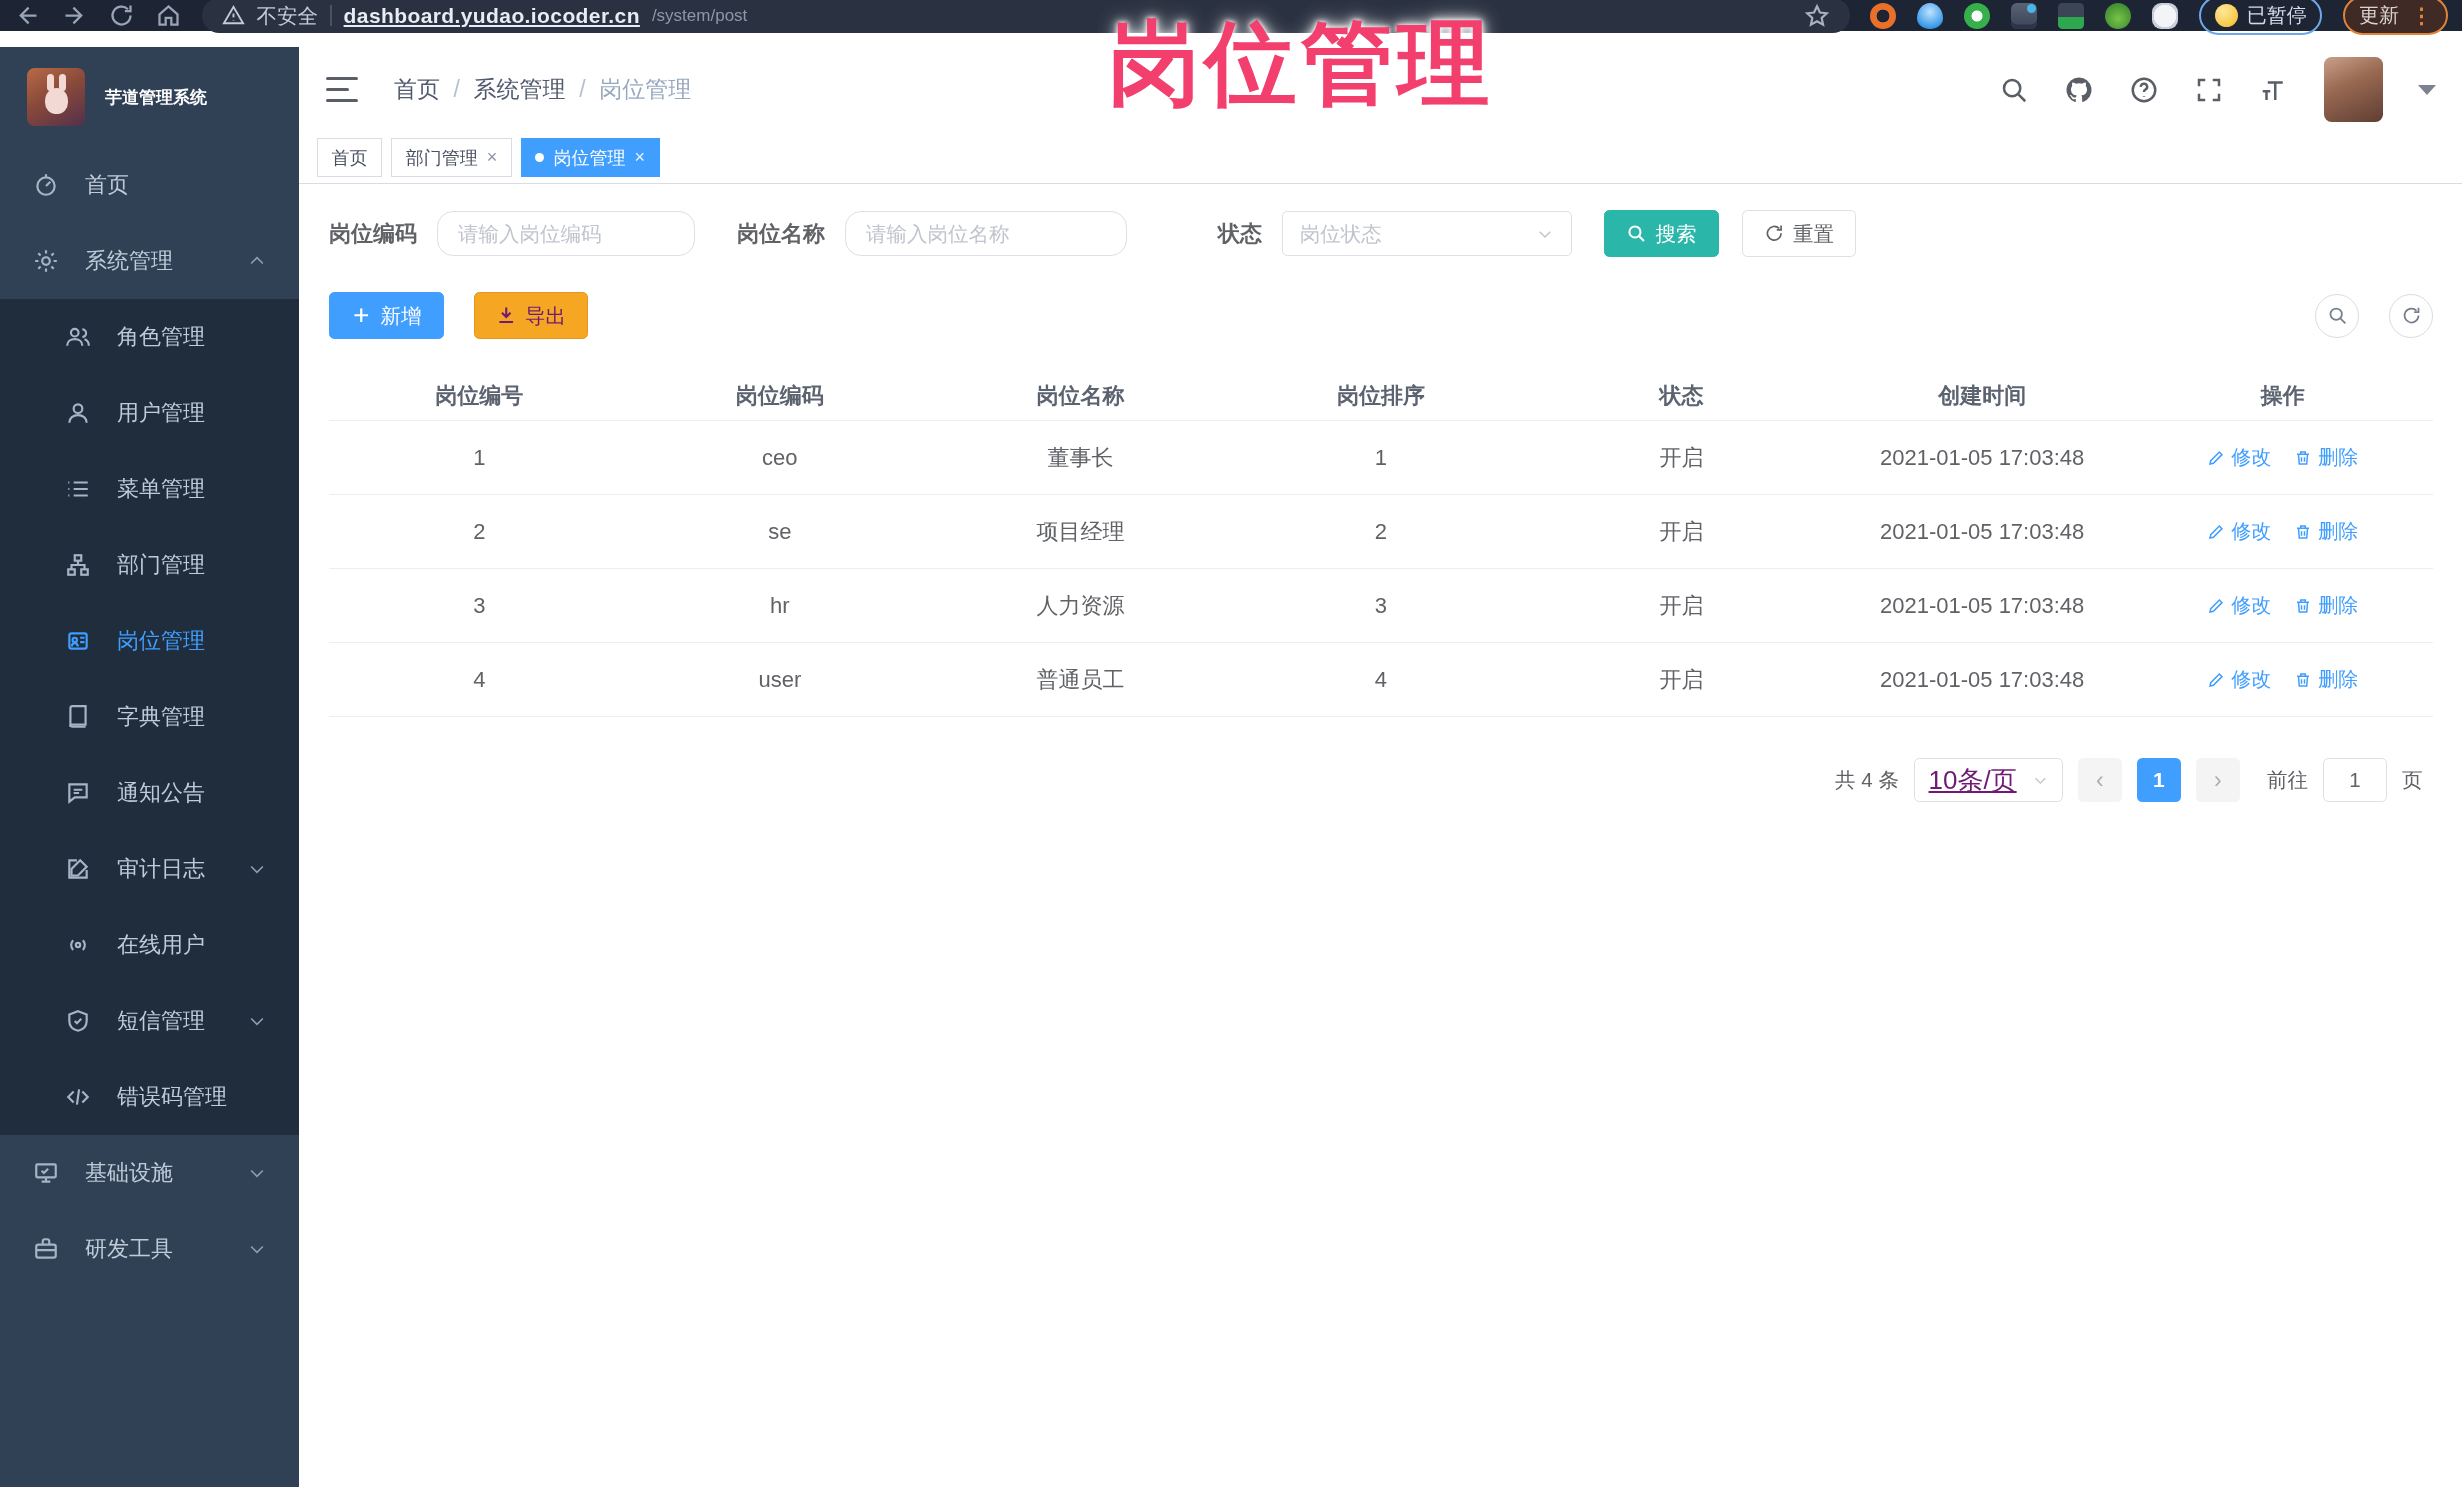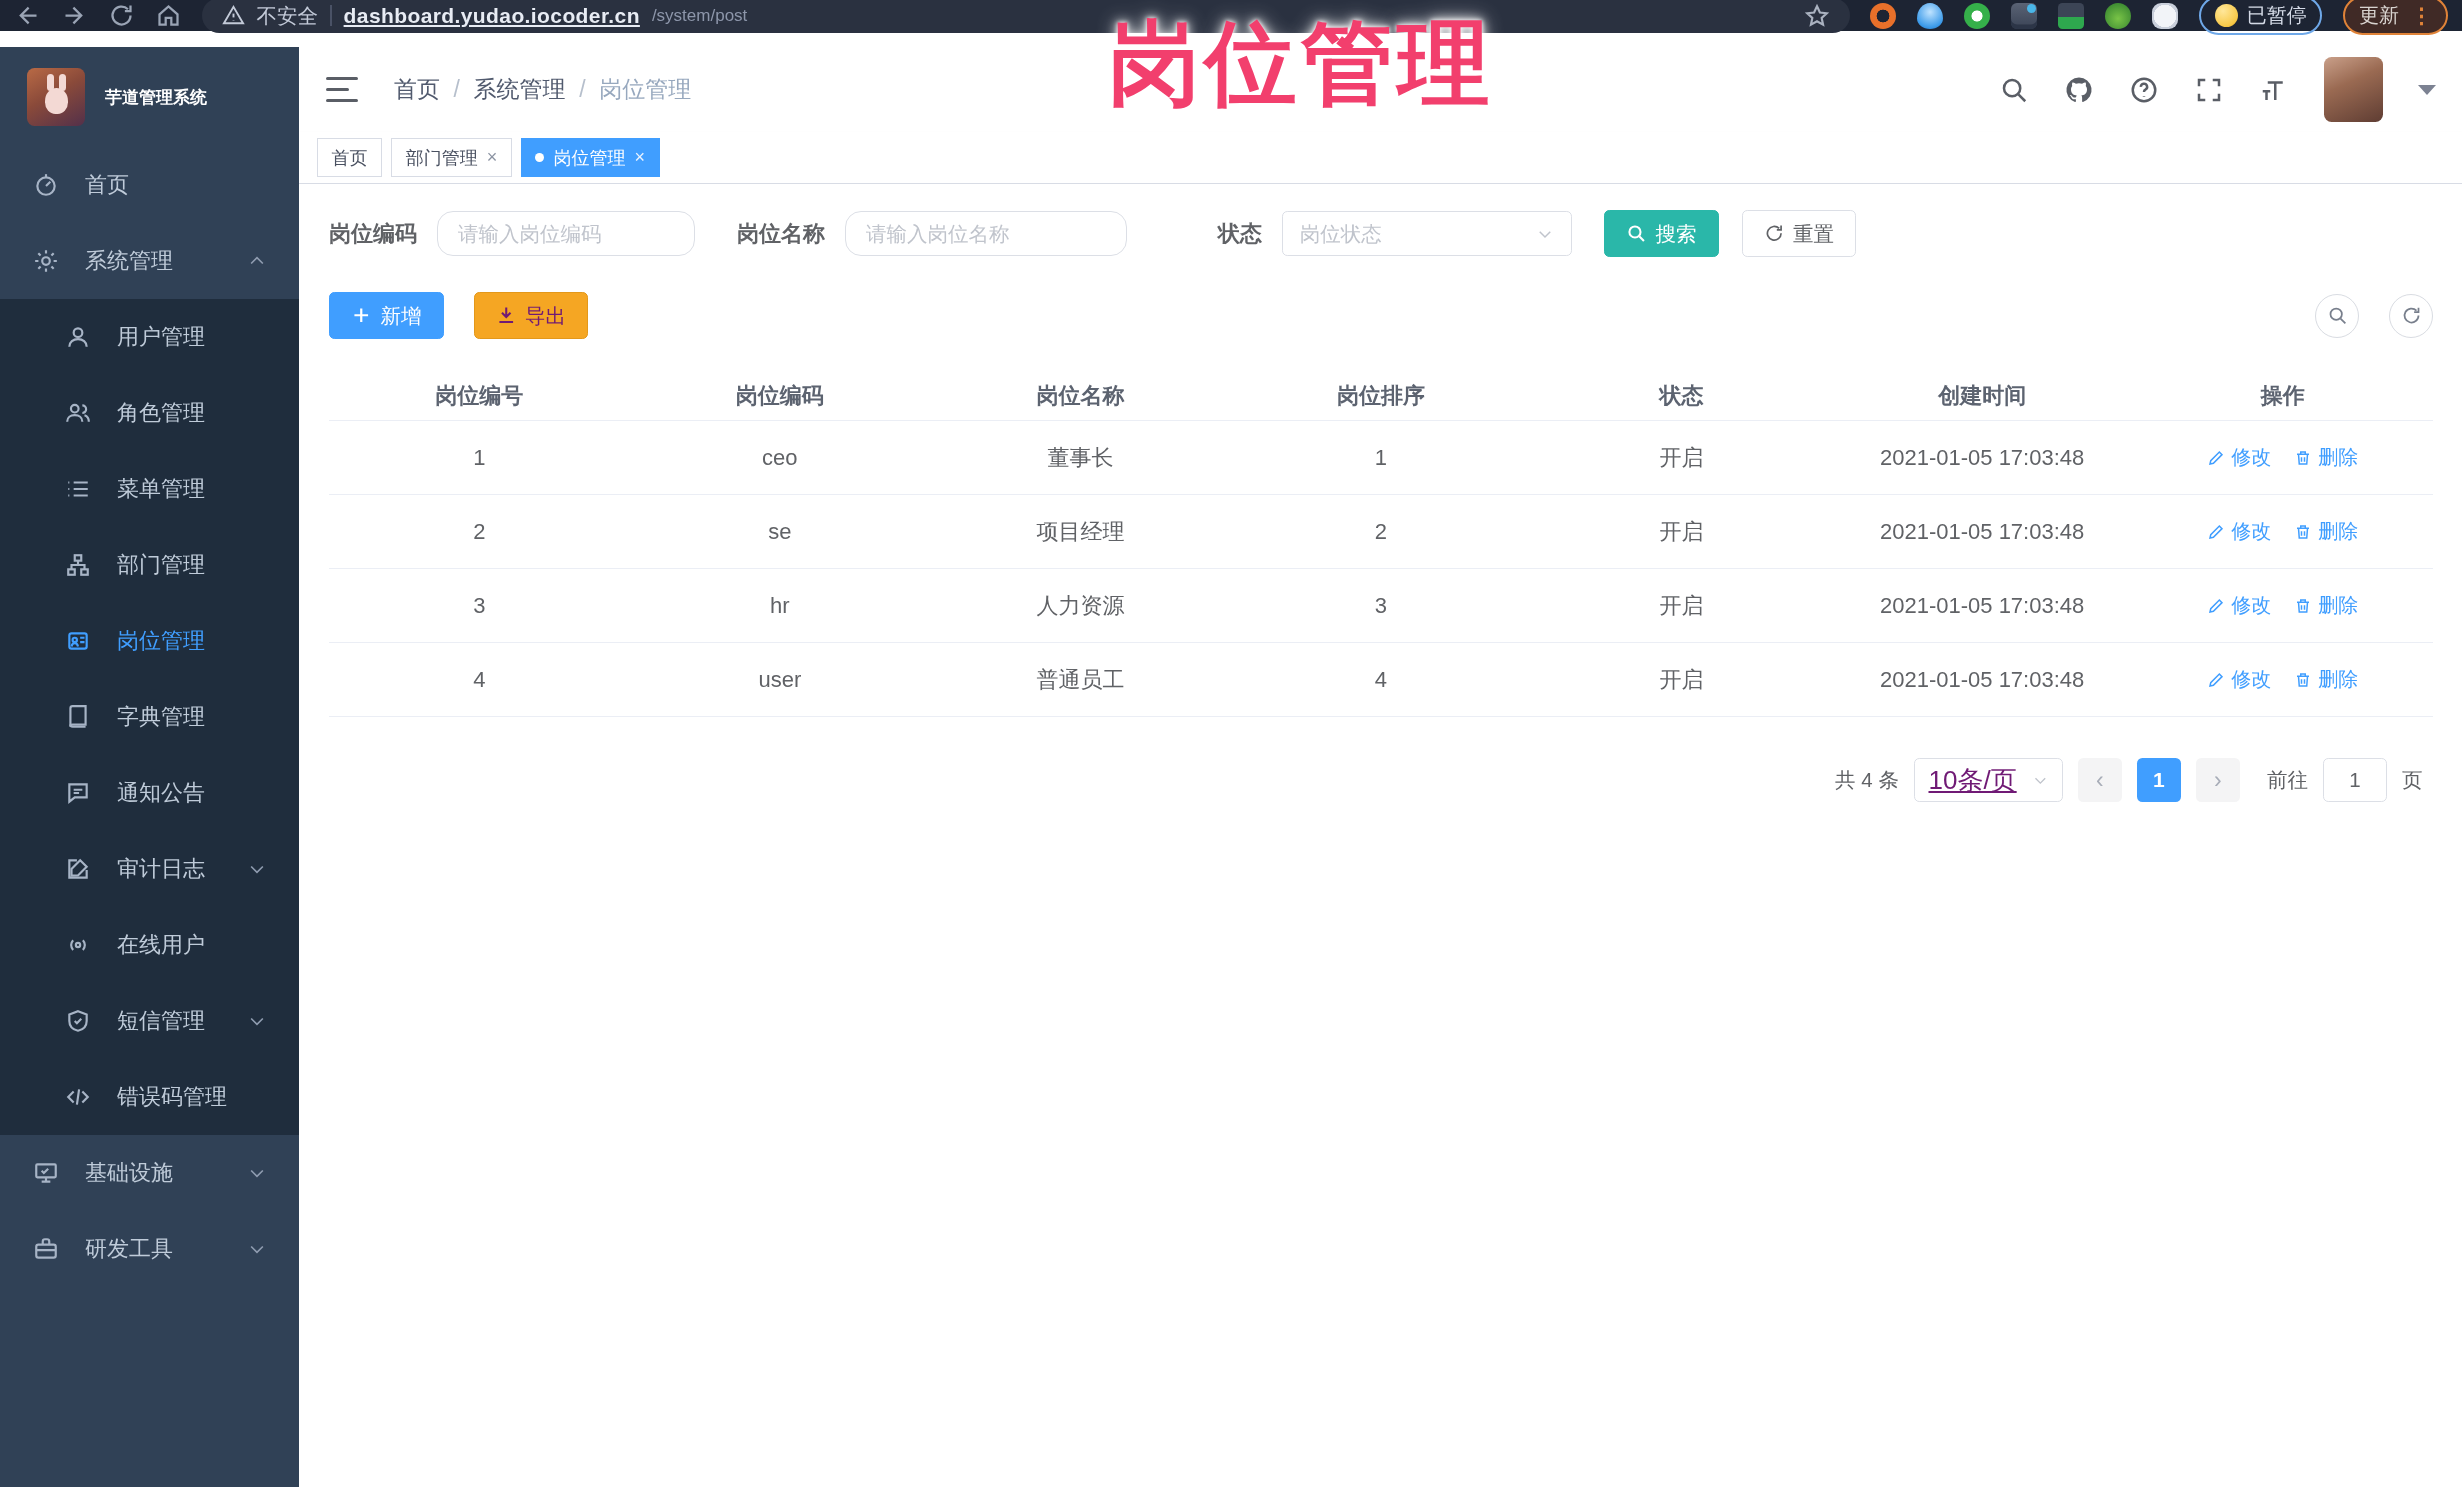--- a/index.html
+++ b/index.html
@@ -202,36 +202,36 @@
       <span class="chev">
           <svg viewBox="0 0 24 24" fill="none" stroke="currentColor" stroke-width="2">
             <path d="M5 15l7-7 7 7"></path>
           </svg>
         </span>
     </div>
 
     <div class="mi sub">
       <span class="ic">
           <svg viewBox="0 0 24 24" fill="none" stroke="currentColor" stroke-width="2">
-            <circle cx="12" cy="8" r="4"></circle>
-            <path d="M4 21c0-4.4 3.6-7 8-7s8 2.6 8 7"></path>
-          </svg>
-        </span>
-      <span>用户管理</span>
-    </div>
-
-    <div class="mi sub">
-      <span class="ic">
-          <svg viewBox="0 0 24 24" fill="none" stroke="currentColor" stroke-width="2">
             <circle cx="9" cy="8" r="3.5"></circle>
             <path d="M2 20c0-3.9 3.1-6 7-6s7 2.1 7 6"></path>
             <path d="M16 5a3.5 3.5 0 0 1 0 7M18 14c2.4.7 4 2.6 4 6"></path>
           </svg>
         </span>
       <span>角色管理</span>
+    </div>
+
+    <div class="mi sub">
+      <span class="ic">
+          <svg viewBox="0 0 24 24" fill="none" stroke="currentColor" stroke-width="2">
+            <circle cx="12" cy="8" r="4"></circle>
+            <path d="M4 21c0-4.4 3.6-7 8-7s8 2.6 8 7"></path>
+          </svg>
+        </span>
+      <span>用户管理</span>
     </div>
 
     <div class="mi sub">
       <span class="ic">
           <svg viewBox="0 0 24 24" fill="none" stroke="currentColor" stroke-width="2">
             <path d="M8 6h13M8 12h13M8 18h13"></path>
             <path d="M3 6h1M3 12h1M3 18h1"></path>
           </svg>
         </span>
       <span>菜单管理</span>

